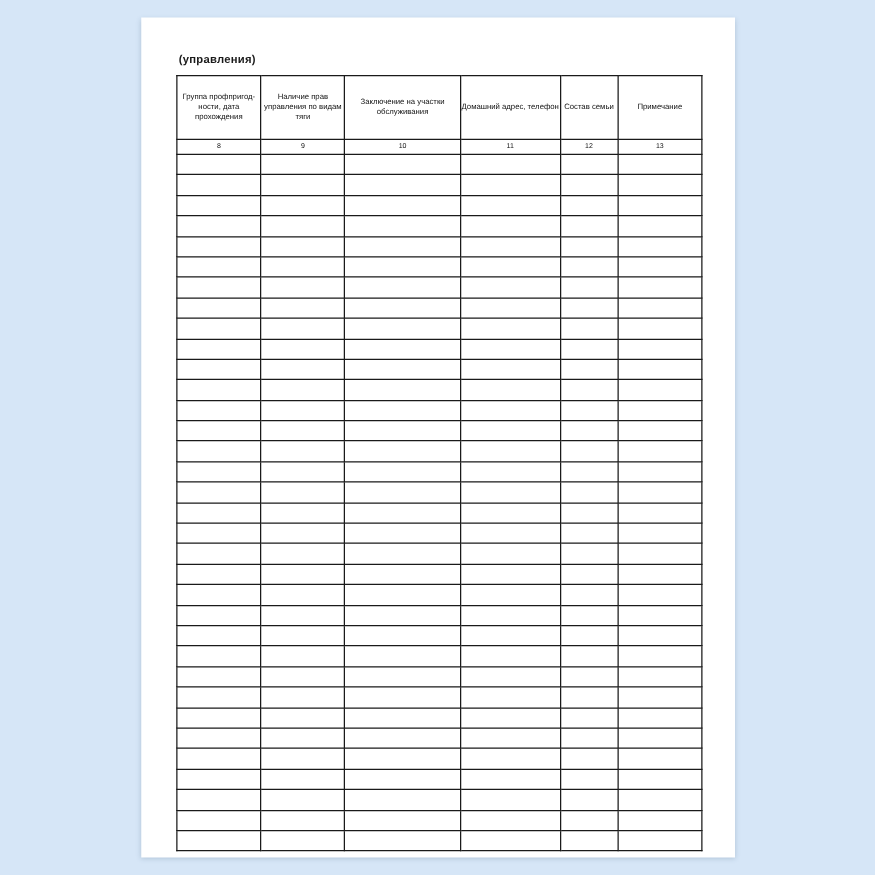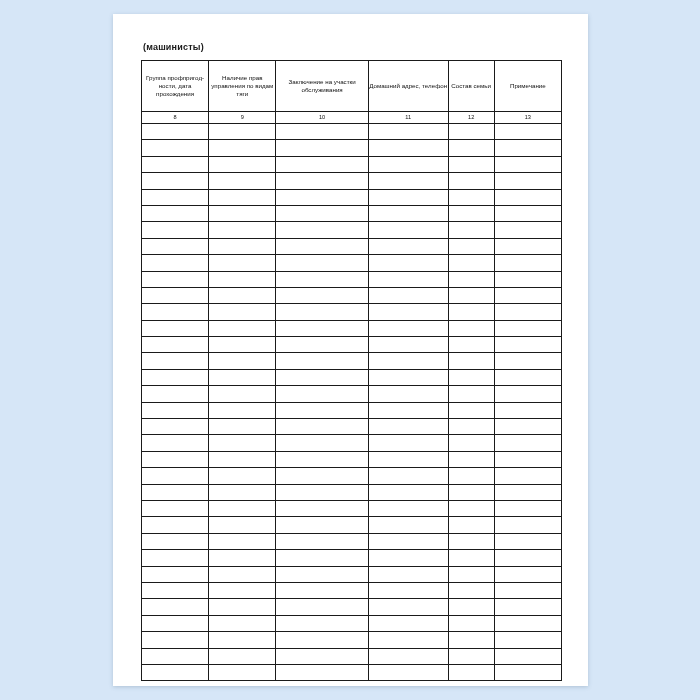--- a/index.html
+++ b/index.html
@@ -77,21 +77,21 @@
   .col5 { width: 11.0%; }
   .col6 { width: 16.0%; }
 </style>
 </head>
 <body>
 
 <div class="stage">
   <div class="page">
     <div class="page-inner">
 
-      <div class="doc-title">(машинисты)</div>
+      <div class="doc-title">(управления)</div>
 
       <table class="reg">
         <colgroup>
           <col class="col1">
             <col class="col2">
             <col class="col3">
             <col class="col4">
             <col class="col5">
             <col class="col6">
         </colgroup>

